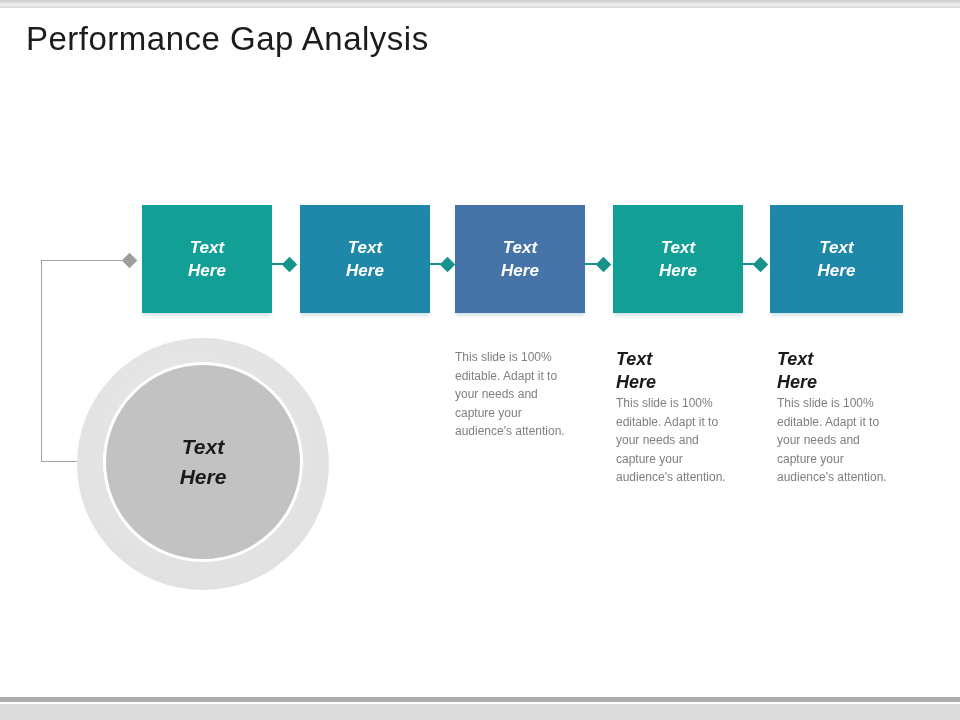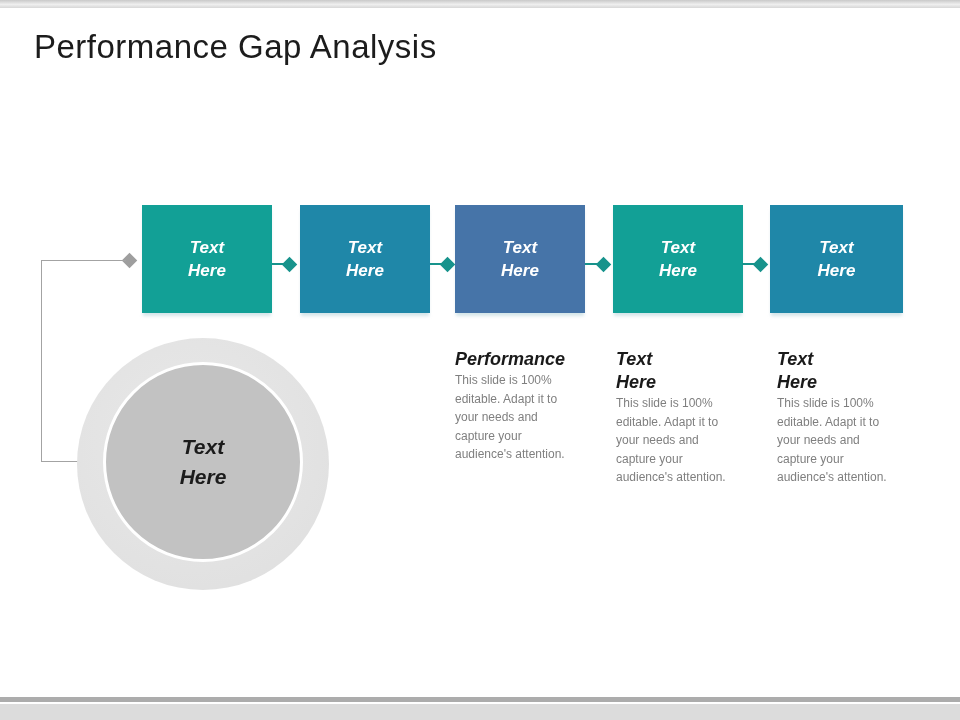--- a/index.html
+++ b/index.html
@@ -7,21 +7,21 @@
     width:960px;height:720px;position:relative;background:#ffffff;
     font-family:"Liberation Sans", sans-serif;overflow:hidden;
   }
   .abs{position:absolute;}
   
   .top-bar{left:0;top:0;width:960px;height:8px;
     background:linear-gradient(#c9c9c9,#efefef 55%,#d7d7d7);}
   .bottom-stripe{left:0;top:697px;width:960px;height:5px;background:#acacac;}
   .bottom-bar{left:0;top:704px;width:960px;height:16px;background:#dcdcdc;}
   
-  .title{left:22px;top:16px;margin:12px;font-size:33px;font-weight:400;
+  .title{left:22px;top:16px;margin:4px;font-size:33px;font-weight:400;
     color:#1c1c1c;letter-spacing:.5px;white-space:nowrap;}
   
   .step{top:205px;width:130px;height:108px;display:flex;align-items:center;
     justify-content:center;text-align:center;
     box-shadow:0 4px 3px -1px rgba(173,205,214,.5);}
   .step .lines{color:#ffffff;font-weight:bold;font-style:italic;
     font-size:17px;line-height:23px;}
   .c-teal{background:#12a096;}
   .c-ocean{background:#1f87a8;}
   .c-steel{background:#4674a8;}
@@ -107,21 +107,20 @@
   <div class="abs circle-inner">
     <div class="lines">
         <div>Text</div>
         <div>Here</div>
       </div>
   </div>
 </div>
 
 <div class="abs col" style="left:455px;">
   <div class="heading">
-      <div>Performance</div>
     </div>
   <div class="body">
       <div>This slide is 100%</div>
       <div>editable. Adapt it to</div>
       <div>your needs and</div>
       <div>capture your</div>
       <div>audience's attention.</div>
     </div>
 </div>
 <div class="abs col" style="left:616px;">

